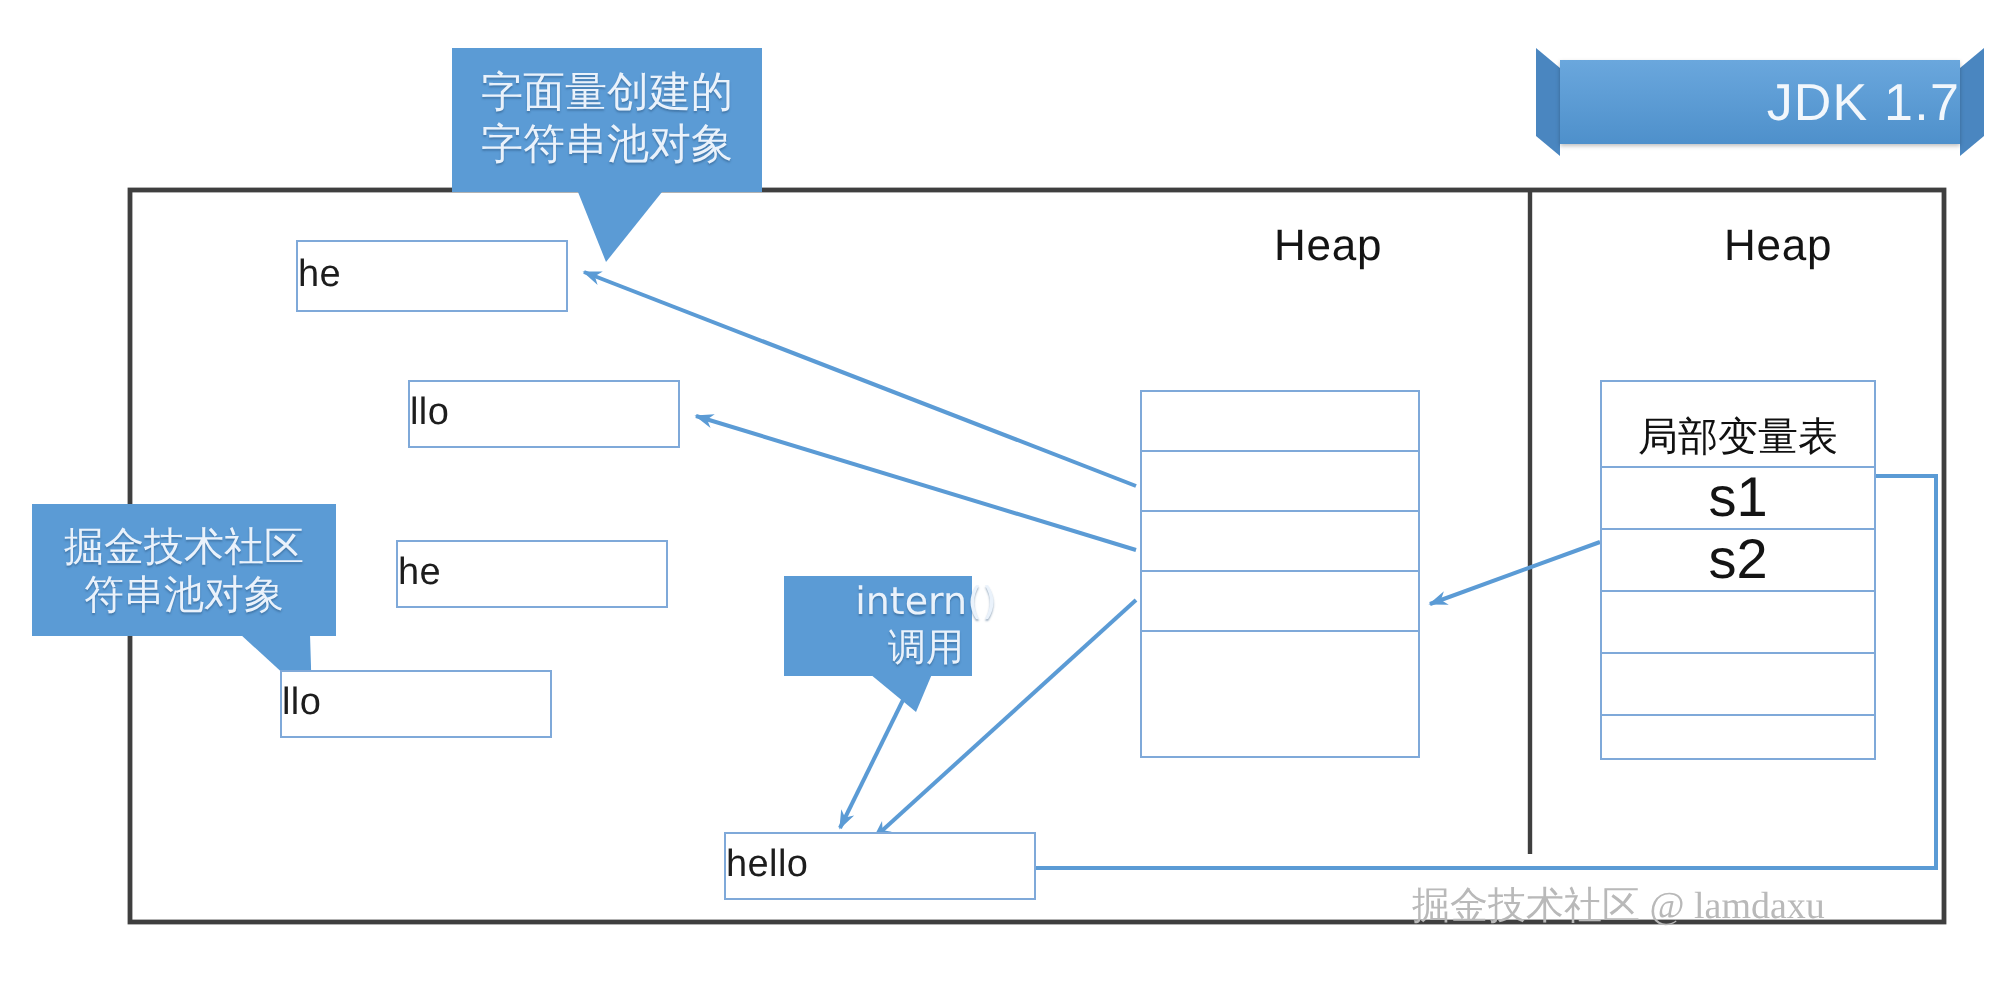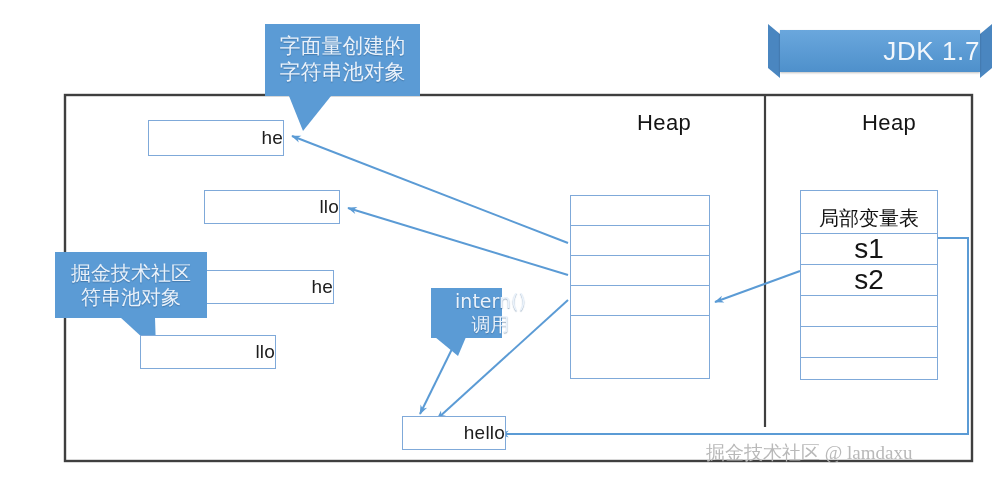--- a/index.html
+++ b/index.html
@@ -7,21 +7,21 @@
     width:1001px;height:491px;position:relative;overflow:hidden;
     font-family:"Liberation Sans","DejaVu Sans",sans-serif;
     background:#ffffff;
   }
   #stage{position:absolute;left:0;top:0;width:1001px;height:491px;}
   #svg-layer{position:absolute;left:0;top:0;width:1001px;height:491px;}
 
   
   .vbox{
     position:absolute;background:#ffffff;border:1.6px solid #7fa9d9;
-    display:flex;align-items:center;justify-content:flex-end;
+    display:flex;align-items:center;justify-content:flex-start;
     color:#1d1d1d;font-size:19px;letter-spacing:.2px;
     box-sizing:border-box;
   }
 
   
   .region-label{
     position:absolute;color:#141414;font-size:22px;letter-spacing:.4px;
     white-space:nowrap;
   }
 
@@ -36,21 +36,20 @@
   .tbl .cn-head{font-size:20px;color:#111;font-family:"DejaVu Sans","Liberation Sans",sans-serif;margin-top:12px;}
   .tbl .val{font-size:28px;}
 
   
   .callout{
     position:absolute;background:#5b9bd5;color:#eaf2fb;
     display:flex;flex-direction:column;align-items:center;justify-content:center;
     text-align:center;line-height:1.22;box-sizing:border-box;
     font-family:"DejaVu Sans","Liberation Sans",sans-serif;
     text-shadow:0 1px 1px rgba(40,80,120,.45);
-    margin-left:39px;
   }
   .callout .ln{display:block;white-space:nowrap;}
 
   
   #jdk-banner{
     position:absolute;left:780px;top:30px;width:200px;height:42px;
     background:linear-gradient(180deg,#6aa7dd 0%,#4e90cb 100%);
     display:flex;align-items:center;justify-content:flex-end;
     color:#f2f7fc;font-size:26px;letter-spacing:.6px;
     box-shadow:0 1px 2px rgba(0,0,0,.25);
@@ -121,21 +120,21 @@
   </div>
 
   <div class="vbox" style="left:198px;top:270px;width:136px;height:34px;">
     <span>he</span>
   </div>
 
   <div class="vbox" style="left:140px;top:335px;width:136px;height:34px;">
     <span>llo</span>
   </div>
 
-  <div class="vbox" style="left:362px;top:416px;width:104px;height:34px;margin-left:40px;">
+  <div class="vbox" style="left:362px;top:416px;width:156px;height:34px;">
     <span>hello</span>
   </div>
 
   <div class="tbl" style="left:570px;top:195px;width:140px;height:184px;">
     <div class="cell val" style="height:30px;"></div>
     <div class="cell val" style="height:30px;"></div>
     <div class="cell val" style="height:30px;"></div>
     <div class="cell val" style="height:30px;"></div>
     <div class="cell val" style="height:28px;"></div>
   </div>
@@ -152,20 +151,20 @@
   <div class="callout" style="left:226px;top:24px;width:155px;height:72px;font-size:21px;">
     <span class="ln">字面量创建的</span>
     <span class="ln">字符串池对象</span>
   </div>
 
   <div class="callout" style="left:16px;top:252px;width:152px;height:66px;font-size:20px;">
     <span class="ln">掘金技术社区</span>
     <span class="ln">符串池对象</span>
   </div>
 
-  <div class="callout" style="left:392px;top:288px;width:71px;height:50px;font-size:19px;padding-left:48px;">
+  <div class="callout" style="left:392px;top:288px;width:94px;height:50px;font-size:19px;padding-left:48px;">
     <span class="ln">intern()</span>
     <span class="ln">调用</span>
   </div>
 
   <div id="watermark">掘金技术社区 @ lamdaxu</div>
 
 </div>
 
 </body></html>

